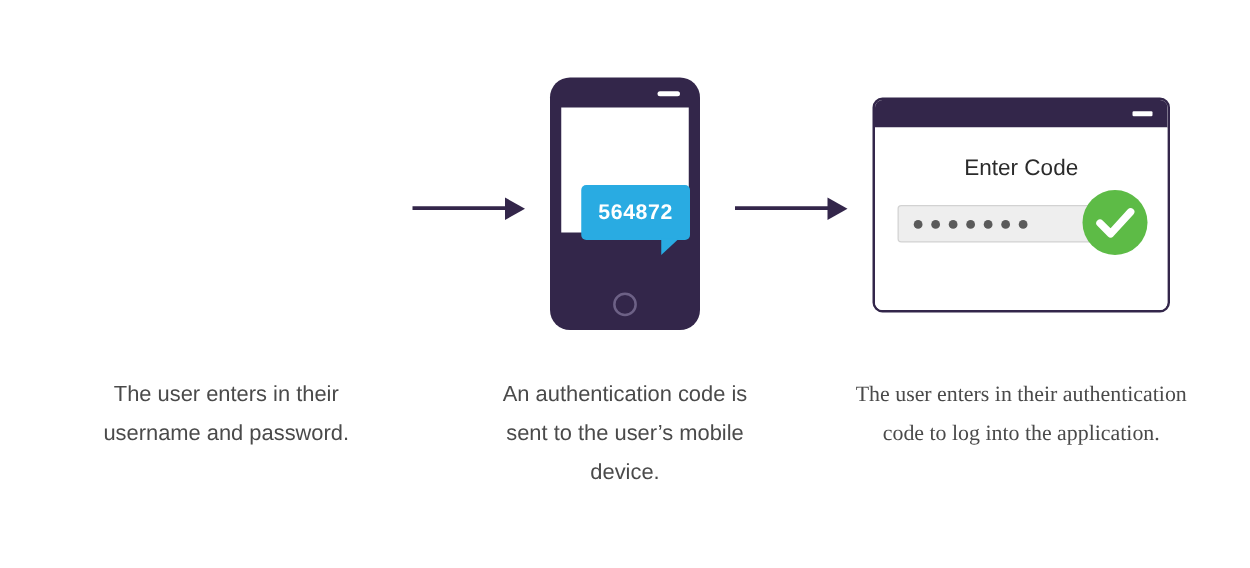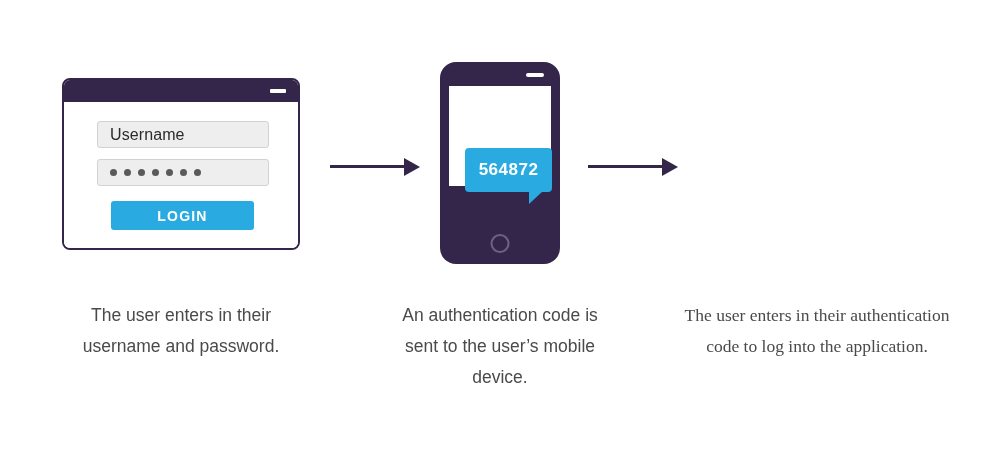--- a/index.html
+++ b/index.html
@@ -227,45 +227,20 @@
   }
   #caption-1 { left: 62px;  width: 238px; }
   #caption-2 { left: 390px; width: 220px; }
   #caption-3 { left: 678px; width: 278px; font-family: Liberation Serif, serif; }
 </style>
 </head>
 <body>
 
 <div id="stage">
 
-  <div class="window" id="window-login">
-    <div class="window-titlebar">
-      <div class="minimize-icon"></div>
-    </div>
-    <div class="window-body">
-
-      <div class="field" id="username-field" title="Username">
-        <span class="field-text">Username</span>
-      </div>
-
-      <div class="field" id="password-field" title="Password">
-        <span class="dots">
-          <i class="dot"></i>
-          <i class="dot"></i>
-          <i class="dot"></i>
-          <i class="dot"></i>
-          <i class="dot"></i>
-          <i class="dot"></i>
-          <i class="dot"></i>
-        </span>
-      </div>
-
-      <button id="login-button">LOGIN</button>
-    </div>
-  </div>
 
   <div class="arrow" id="arrow-1">
     <div class="arrow-shaft"></div>
     <div class="arrow-head"></div>
   </div>
 
   <div id="phone">
     <div id="phone-speaker"></div>
     <div id="phone-screen">
       <div id="code-bubble">
@@ -274,18 +249,45 @@
       </div>
     </div>
     <div id="phone-home-button"></div>
   </div>
 
   <div class="arrow" id="arrow-2">
     <div class="arrow-shaft"></div>
     <div class="arrow-head"></div>
   </div>
 
+  <div class="window" id="window-code">
+    <div class="window-titlebar">
+      <div class="minimize-icon"></div>
+    </div>
+    <div class="window-body">
+
+      <div id="enter-code-heading">Enter Code</div>
+
+      <div class="field" id="code-field" title="Enter Code">
+        <span class="dots">
+          <i class="dot"></i>
+          <i class="dot"></i>
+          <i class="dot"></i>
+          <i class="dot"></i>
+          <i class="dot"></i>
+          <i class="dot"></i>
+          <i class="dot"></i>
+        </span>
+      </div>
+
+      <div id="check-badge">
+        <svg width="52" height="52" viewBox="0 0 52 52" aria-hidden="true">
+          <path d="M14 26.5 L22.5 35 L38.5 17.5" fill="none" stroke="#ffffff" stroke-width="6" stroke-linecap="round" stroke-linejoin="round"></path>
+        </svg>
+      </div>
+    </div>
+  </div>
 
   <div class="caption" id="caption-1">The user enters in their username and password.</div>
   <div class="caption" id="caption-2">An authentication code is sent to the user’s mobile device.</div>
   <div class="caption" id="caption-3">The user enters in their authentication code to log into the application.</div>
 
 </div>
 
 </body></html>

